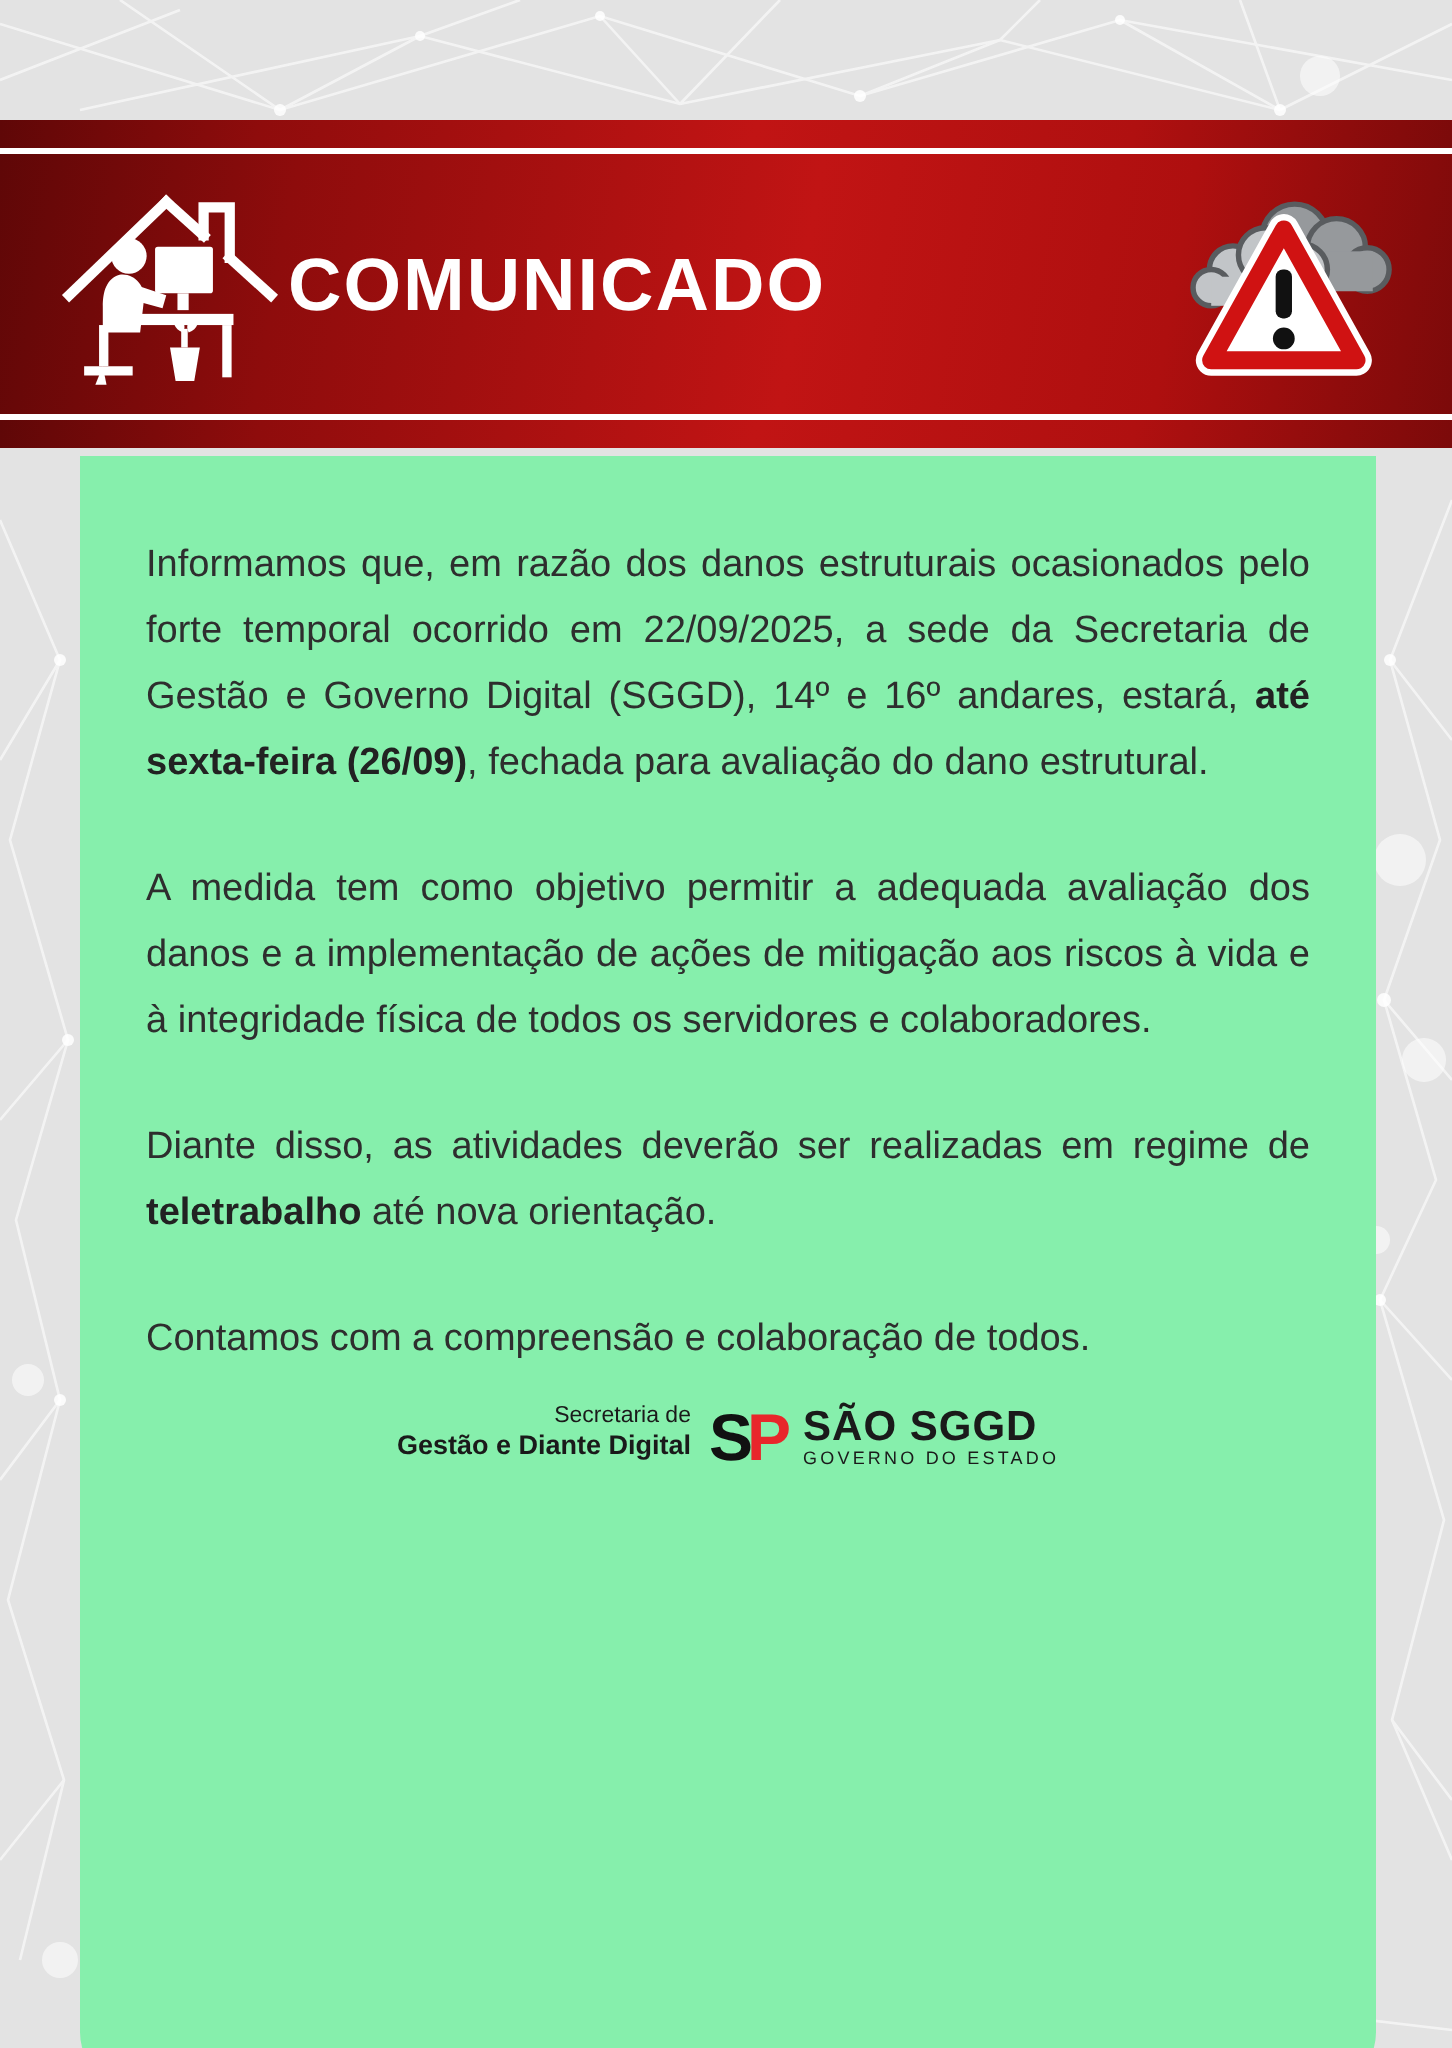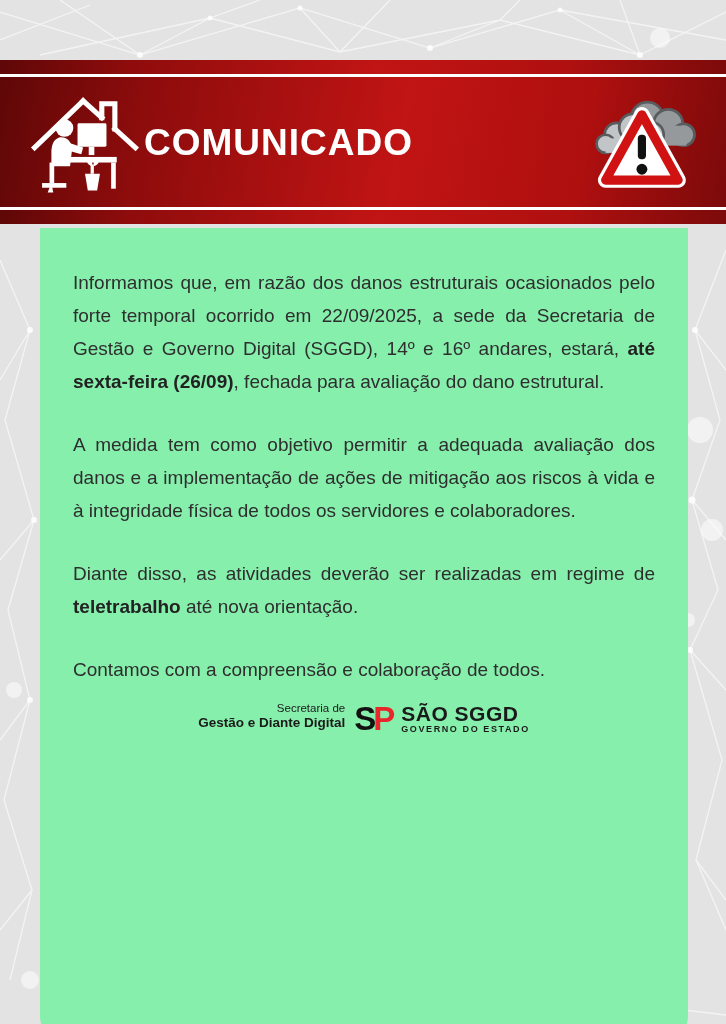--- a/index.html
+++ b/index.html
@@ -43,21 +43,21 @@
     color:#1a1a1a;
   }
   .secretaria{text-align:right;line-height:1.15;}
   .secretaria .top{font-size:11.5px;font-weight:400;}
   .secretaria .bottom{font-size:13.5px;font-weight:700;}
   .sp-mark{display:flex;align-items:baseline;font-weight:900;font-size:33px;letter-spacing:-3px;line-height:1;}
   .sp-mark .s{color:#111111;}
   .sp-mark .p{color:#e8262b;}
   .state{text-align:left;line-height:1.1;}
   .state .name{font-size:21px;font-weight:800;letter-spacing:0.5px;}
-  .state .sub{font-size:9px;font-weight:700;letter-spacing:1.6px;}
+  .state .sub{font-size:9px;font-weight:400;letter-spacing:1.6px;}
 </style>
 </head>
 <body>
 
 <svg class="plexus" width="726" height="1024" viewBox="0 0 726 1024">
   <g stroke="#ffffff" stroke-width="1.3" opacity="0.6" fill="none">
     <path d="M0 12 L140 55 L300 8 L430 48 L560 10 L726 40"></path>
     <path d="M40 55 L210 18 L340 52 L500 20 L640 55"></path>
     <path d="M0 40 L90 5 M140 55 L210 18 M300 8 L340 52 M430 48 L500 20 M560 10 L640 55 M640 55 L726 12"></path>
     <path d="M60 0 L140 55 M210 18 L260 0 M340 52 L390 0 M500 20 L520 0 M620 0 L640 55"></path>

